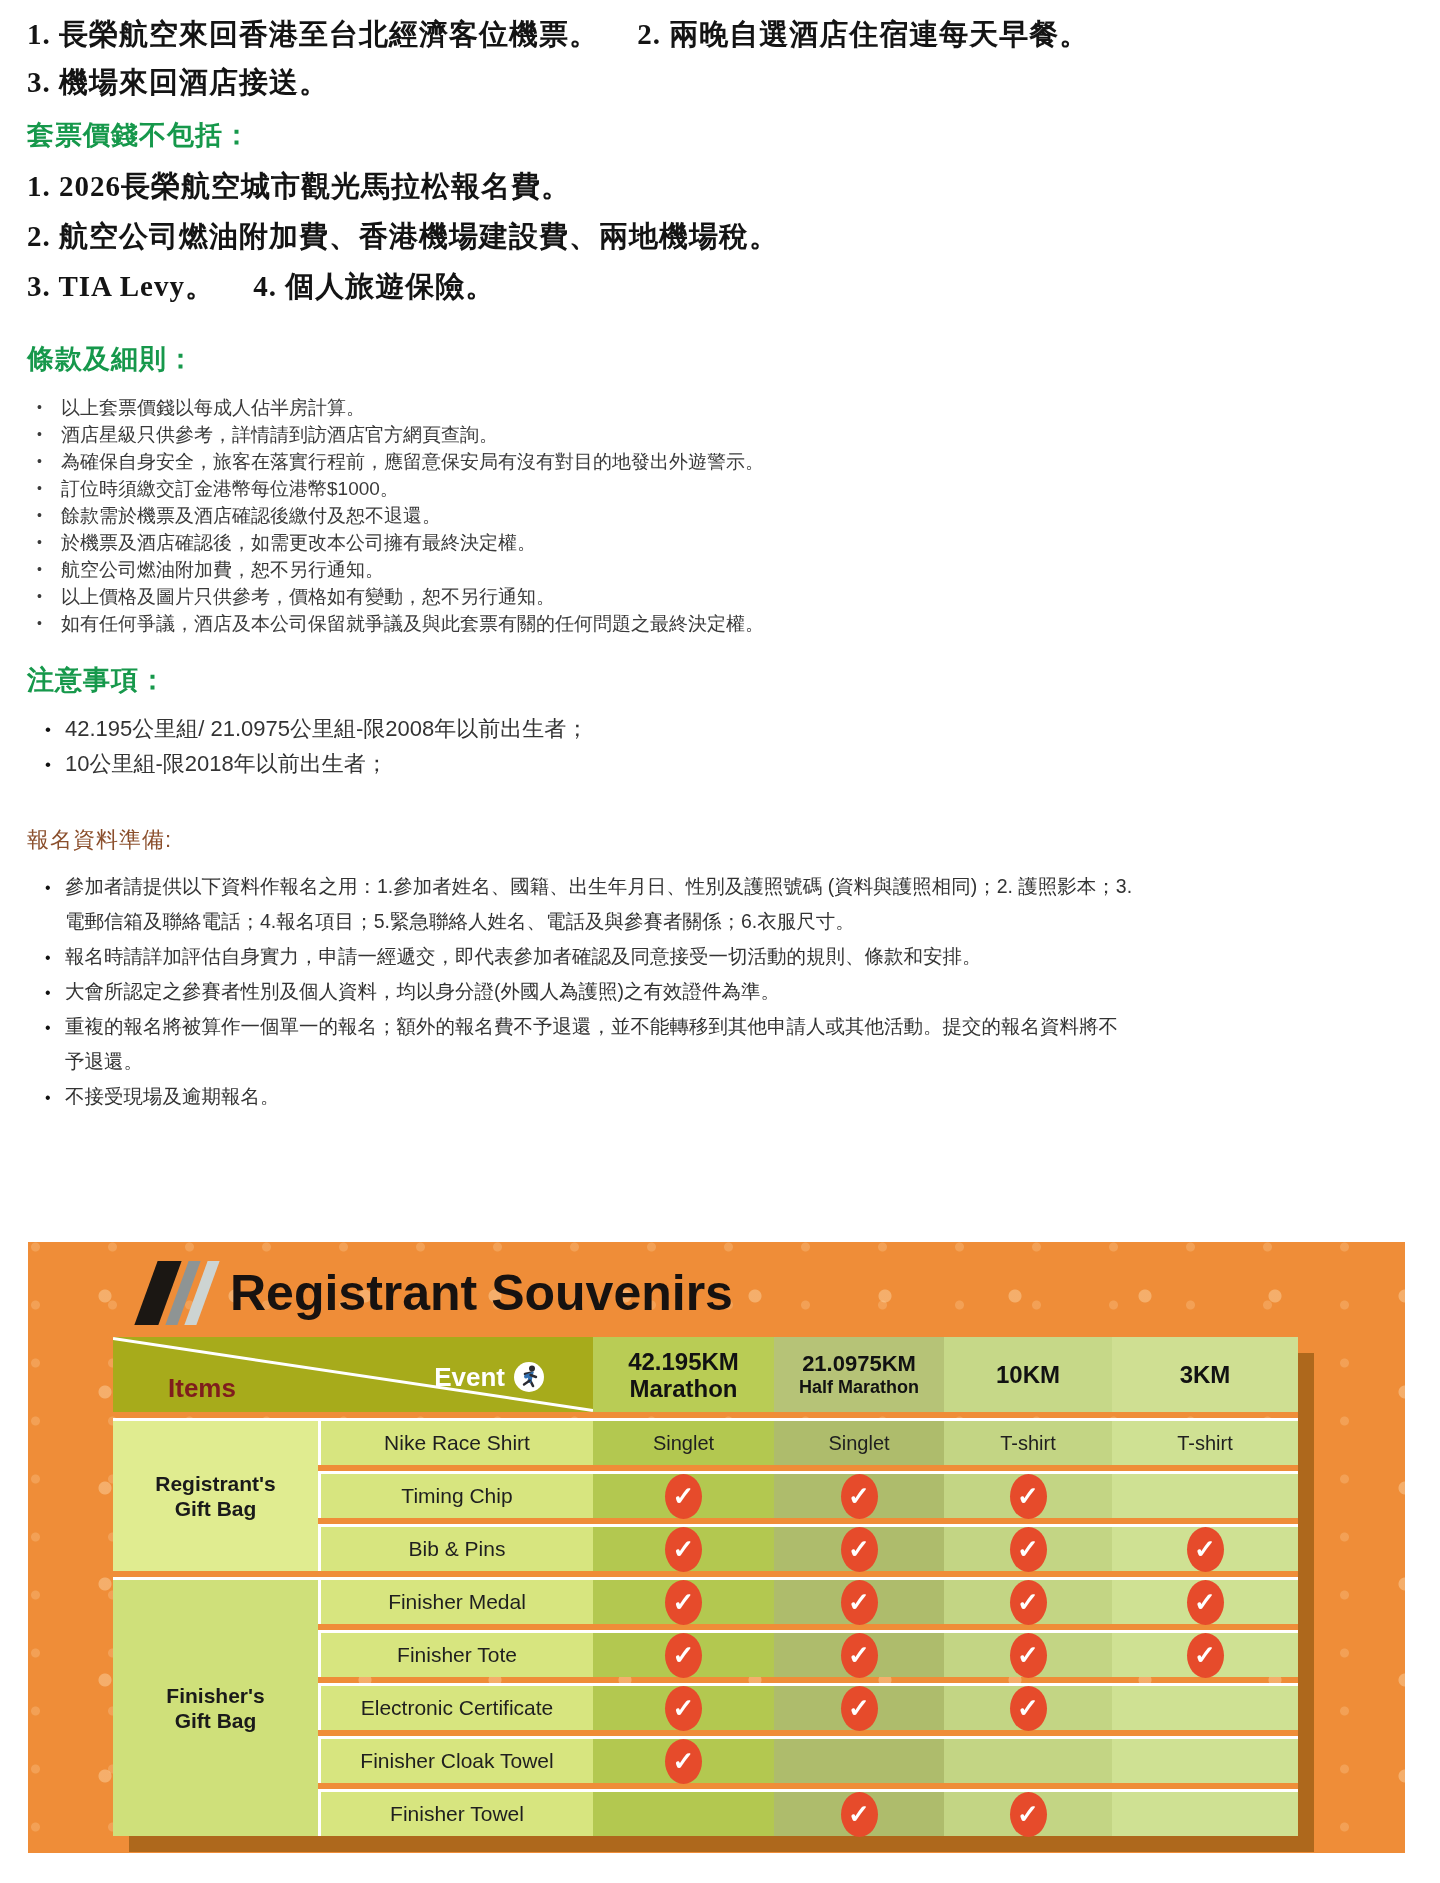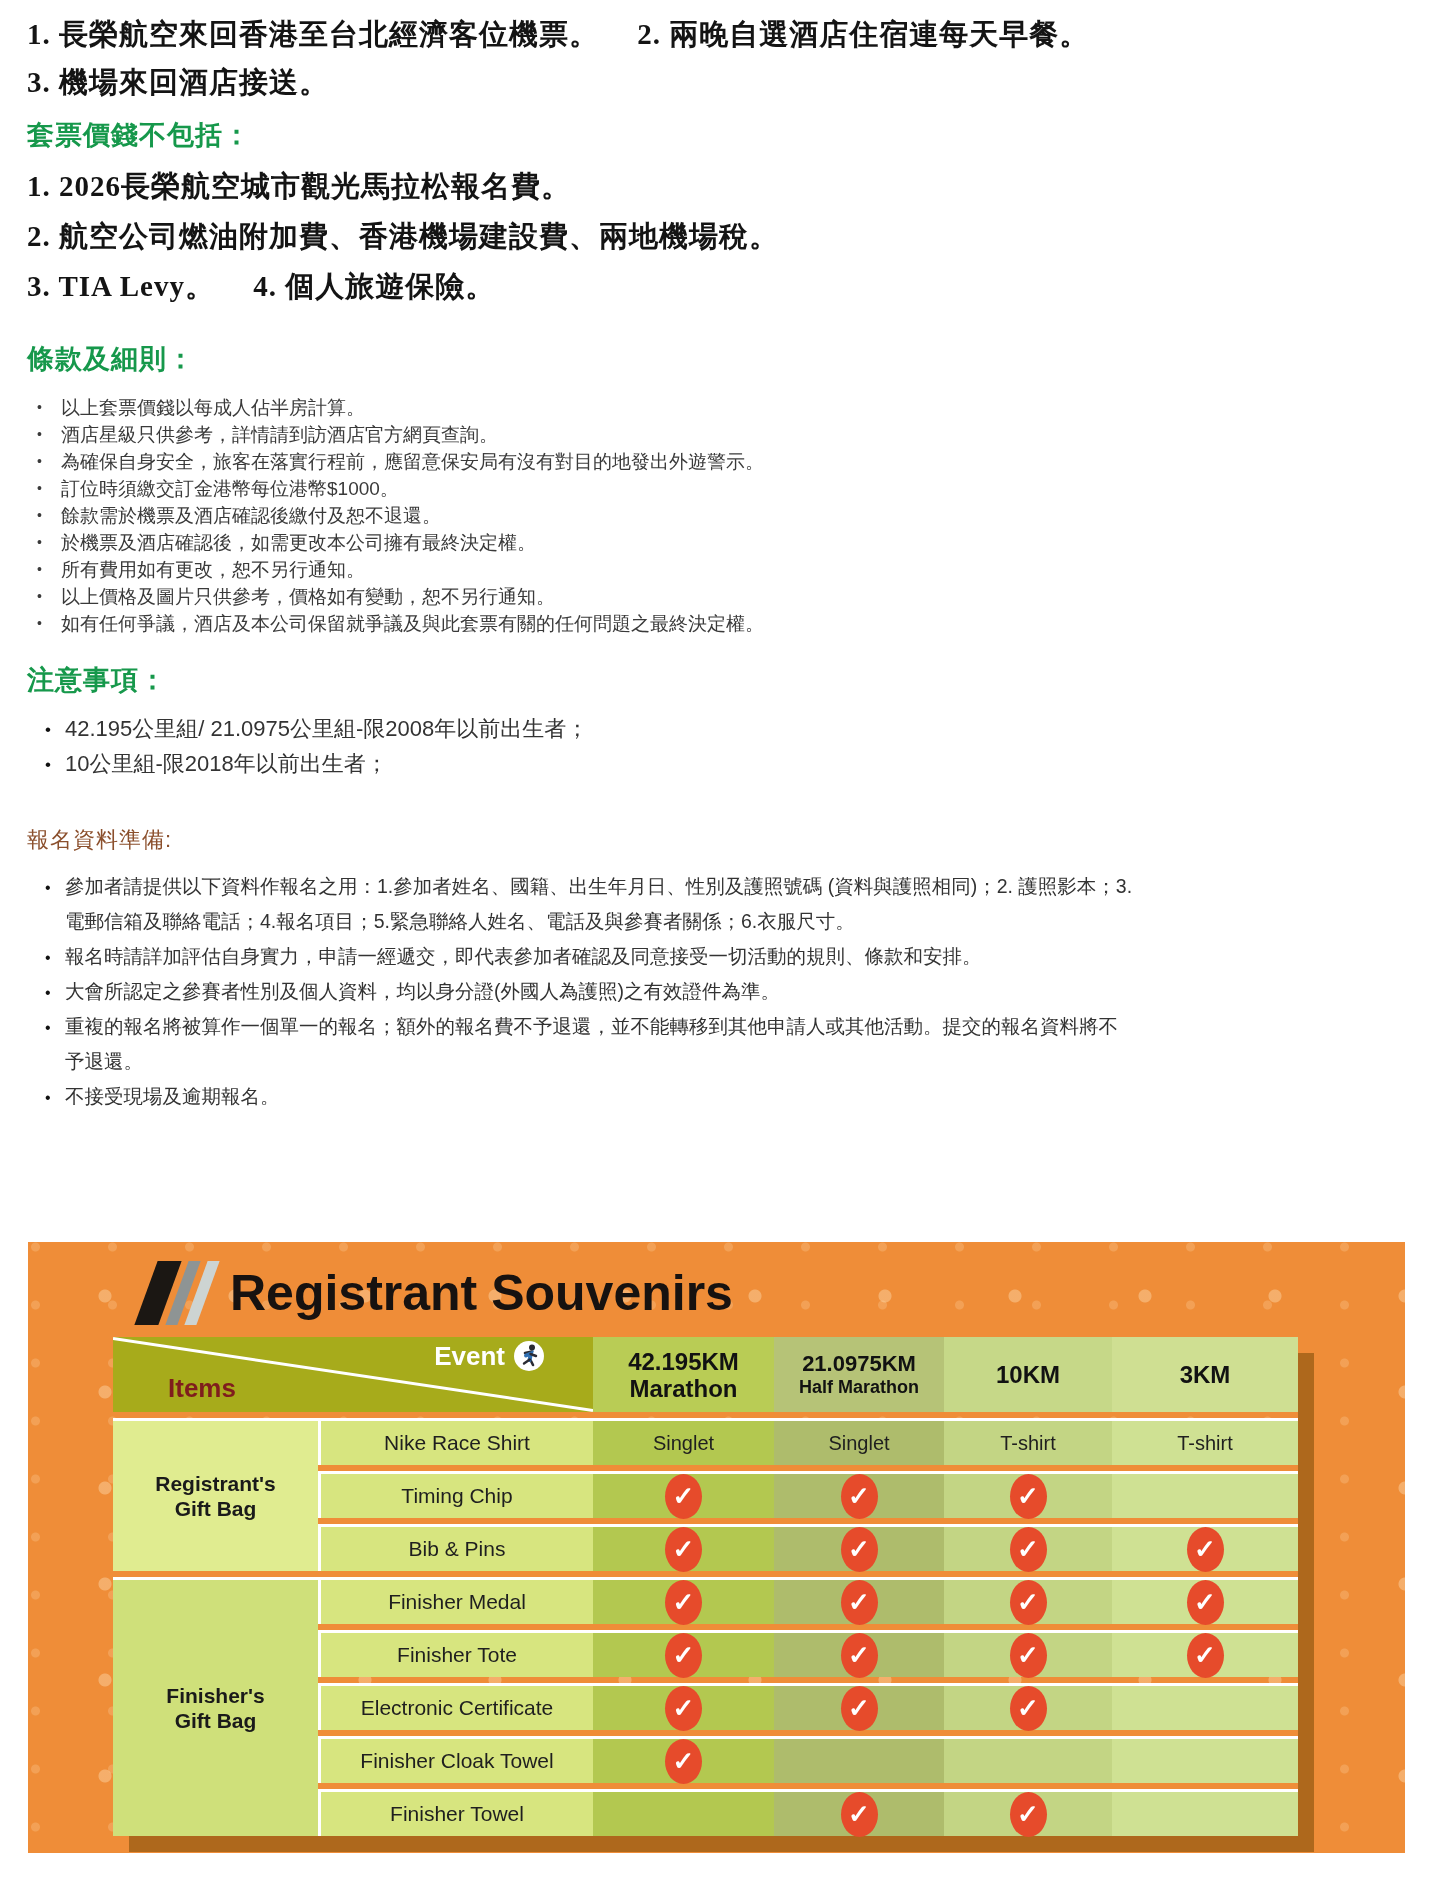--- a/index.html
+++ b/index.html
@@ -72,21 +72,21 @@
     box-shadow:16px 16px 0 0 rgba(168,101,26,.92);
     font-family:"Liberation Sans", sans-serif;
   }
   .cell { position:relative; }
   .bt { border-top:3px solid #ffffff;margin-top:6px; }
   .bl { border-left:3px solid #ffffff; }
 
   .hdr-left { grid-column:1 / 3; grid-row:1; background:#a7ab1b; overflow:hidden; }
   .hdr-left svg.diag { position:absolute; left:0; top:0; width:100%; height:100%; }
   .lbl-event {
-    position:absolute; right:48px; top:3px; color:#fff; font-weight:bold; font-size:26px;
+    position:absolute; right:48px; top:24px; color:#fff; font-weight:bold; font-size:26px;
     display:flex; align-items:center; gap:8px;
   }
   .lbl-items { position:absolute; left:55px; bottom:8px; color:#7f1d1d; font-weight:bold; font-size:26px; }
   .runner { width:32px; height:32px; }
 
   .hdr-col {
     display:flex; flex-direction:column; align-items:center; justify-content:center;
     color:#121212; font-weight:bold; text-align:center;
   }
   .hdr-col .l1 { font-size:24px; line-height:27px; }
@@ -139,21 +139,21 @@
   <p class="bold-line mt14">3. TIA Levy。　 4. 個人旅遊保險。</p>
 
   <div class="h-green mt38">條款及細則：</div>
   <ul class="terms">
     <li>以上套票價錢以每成人佔半房計算。</li>
     <li>酒店星級只供參考，詳情請到訪酒店官方網頁查詢。</li>
     <li>為確保自身安全，旅客在落實行程前，應留意保安局有沒有對目的地發出外遊警示。</li>
     <li>訂位時須繳交訂金港幣每位港幣$1000。</li>
     <li>餘款需於機票及酒店確認後繳付及恕不退還。</li>
     <li>於機票及酒店確認後，如需更改本公司擁有最終決定權。</li>
-    <li>所有費用如有更改，恕不另行通知。</li>
+    <li>航空公司燃油附加費，恕不另行通知。</li>
     <li>以上價格及圖片只供參考，價格如有變動，恕不另行通知。</li>
     <li>如有任何爭議，酒店及本公司保留就爭議及與此套票有關的任何問題之最終決定權。</li>
   </ul>
 
   <div class="h-green mt26">注意事項：</div>
 
   <ul class="elig">
     <li>42.195公里組/ 21.0975公里組-限2008年以前出生者；</li>
     <li>10公里組-限2018年以前出生者；</li>
   </ul>

